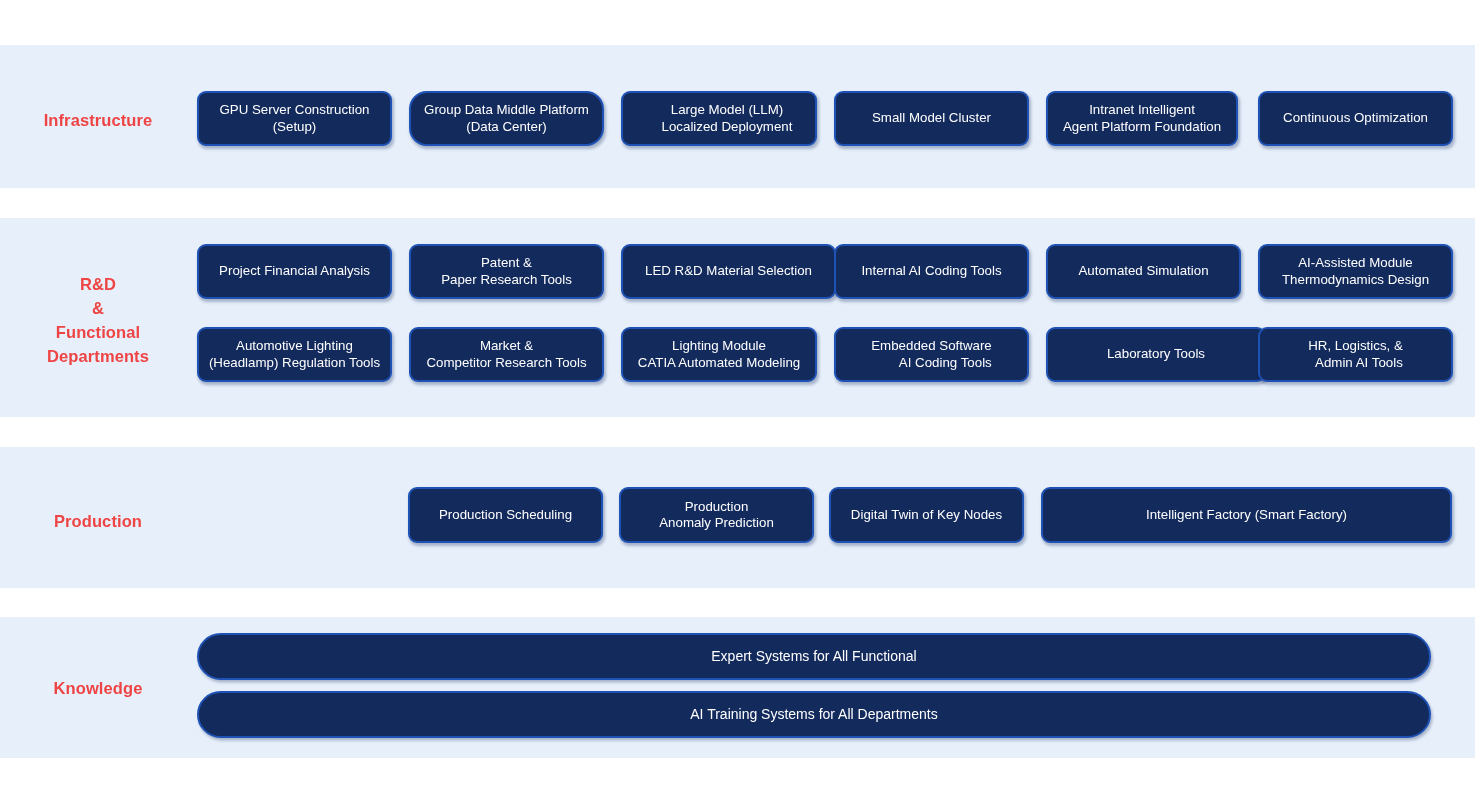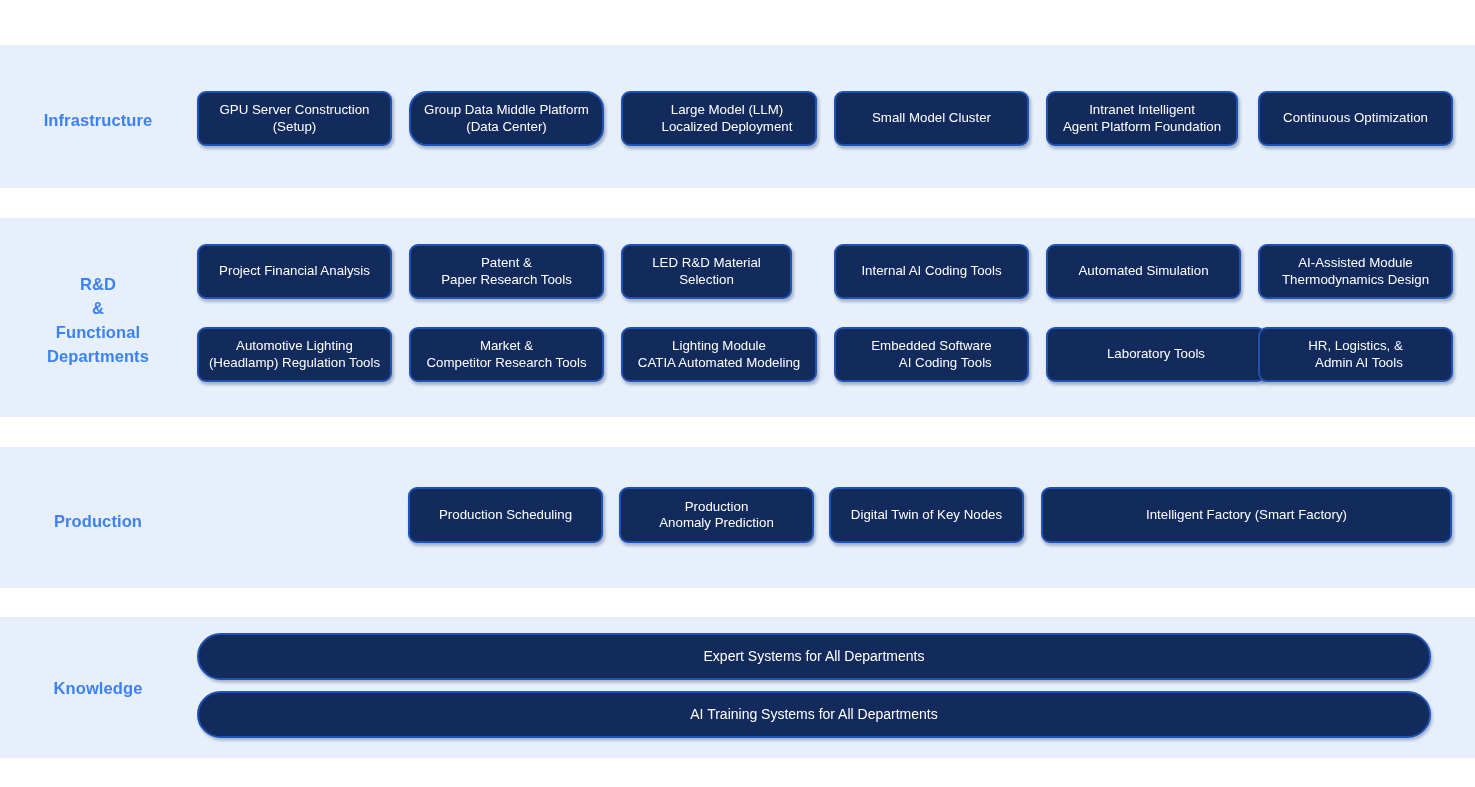--- a/index.html
+++ b/index.html
@@ -28,21 +28,21 @@
     width: 1475px;
     background: #e6effa;
   }
 
   
   .row-label {
     position: absolute;
     left: 0;
     width: 160px;
     text-align: center;
-    color: #3b82f6;
+    color: #ef4444;
     font-weight: bold;
     font-size: 16.5px;
     line-height: 24px;
     letter-spacing: 0.1px;
     white-space: pre-line;
   }
 
   
   .node {
     position: absolute;
@@ -98,21 +98,21 @@
   <div class="row-label" style="top:272px; left:18px; width:160px;">R&amp;D
 &amp;
 Functional
 Departments</div>
 
   <div class="node" style="left:197px; top:244px; width:195px; height:55px;">Project Financial Analysis</div>
 
   <div class="node" style="left:409px; top:244px; width:195px; height:55px;">Patent &amp;
 Paper Research Tools</div>
 
-  <div class="node" style="left:621px; top:244px; width:171px; height:55px;">LED R&amp;D Material Selection</div>
+  <div class="node" style="left:621px; top:244px; width:215px; height:55px;">LED R&amp;D Material Selection</div>
 
   <div class="node" style="left:834px; top:244px; width:195px; height:55px;">Internal AI Coding Tools</div>
 
   <div class="node" style="left:1046px; top:244px; width:195px; height:55px;">Automated Simulation</div>
 
   <div class="node" style="left:1258px; top:244px; width:195px; height:55px;">AI-Assisted Module
 Thermodynamics Design</div>
 
   <div class="node" style="left:197px; top:327px; width:195px; height:55px;">Automotive Lighting
 (Headlamp) Regulation Tools</div>
@@ -142,17 +142,17 @@
 Anomaly Prediction</div>
 
   <div class="node" style="left:829px; top:487px; width:195px; height:56px;">Digital Twin of Key Nodes</div>
 
   <div class="node" style="left:1041px; top:487px; width:411px; height:56px;">Intelligent Factory (Smart Factory)</div>
 
   <div class="band" style="top:617px; height:141px;"></div>
 
   <div class="row-label" style="top:676px; left:18px; width:160px;">Knowledge</div>
 
-  <div class="node pill" style="left:197px; top:633px; width:1234px; height:47px;">Expert Systems for All Departments</div>
+  <div class="node pill" style="left:197px; top:633px; width:1234px; height:47px;">Expert Systems for All Functional</div>
 
   <div class="node pill" style="left:197px; top:691px; width:1234px; height:47px;">AI Training Systems for All Departments</div>
 
 </div>
 
 </body></html>

